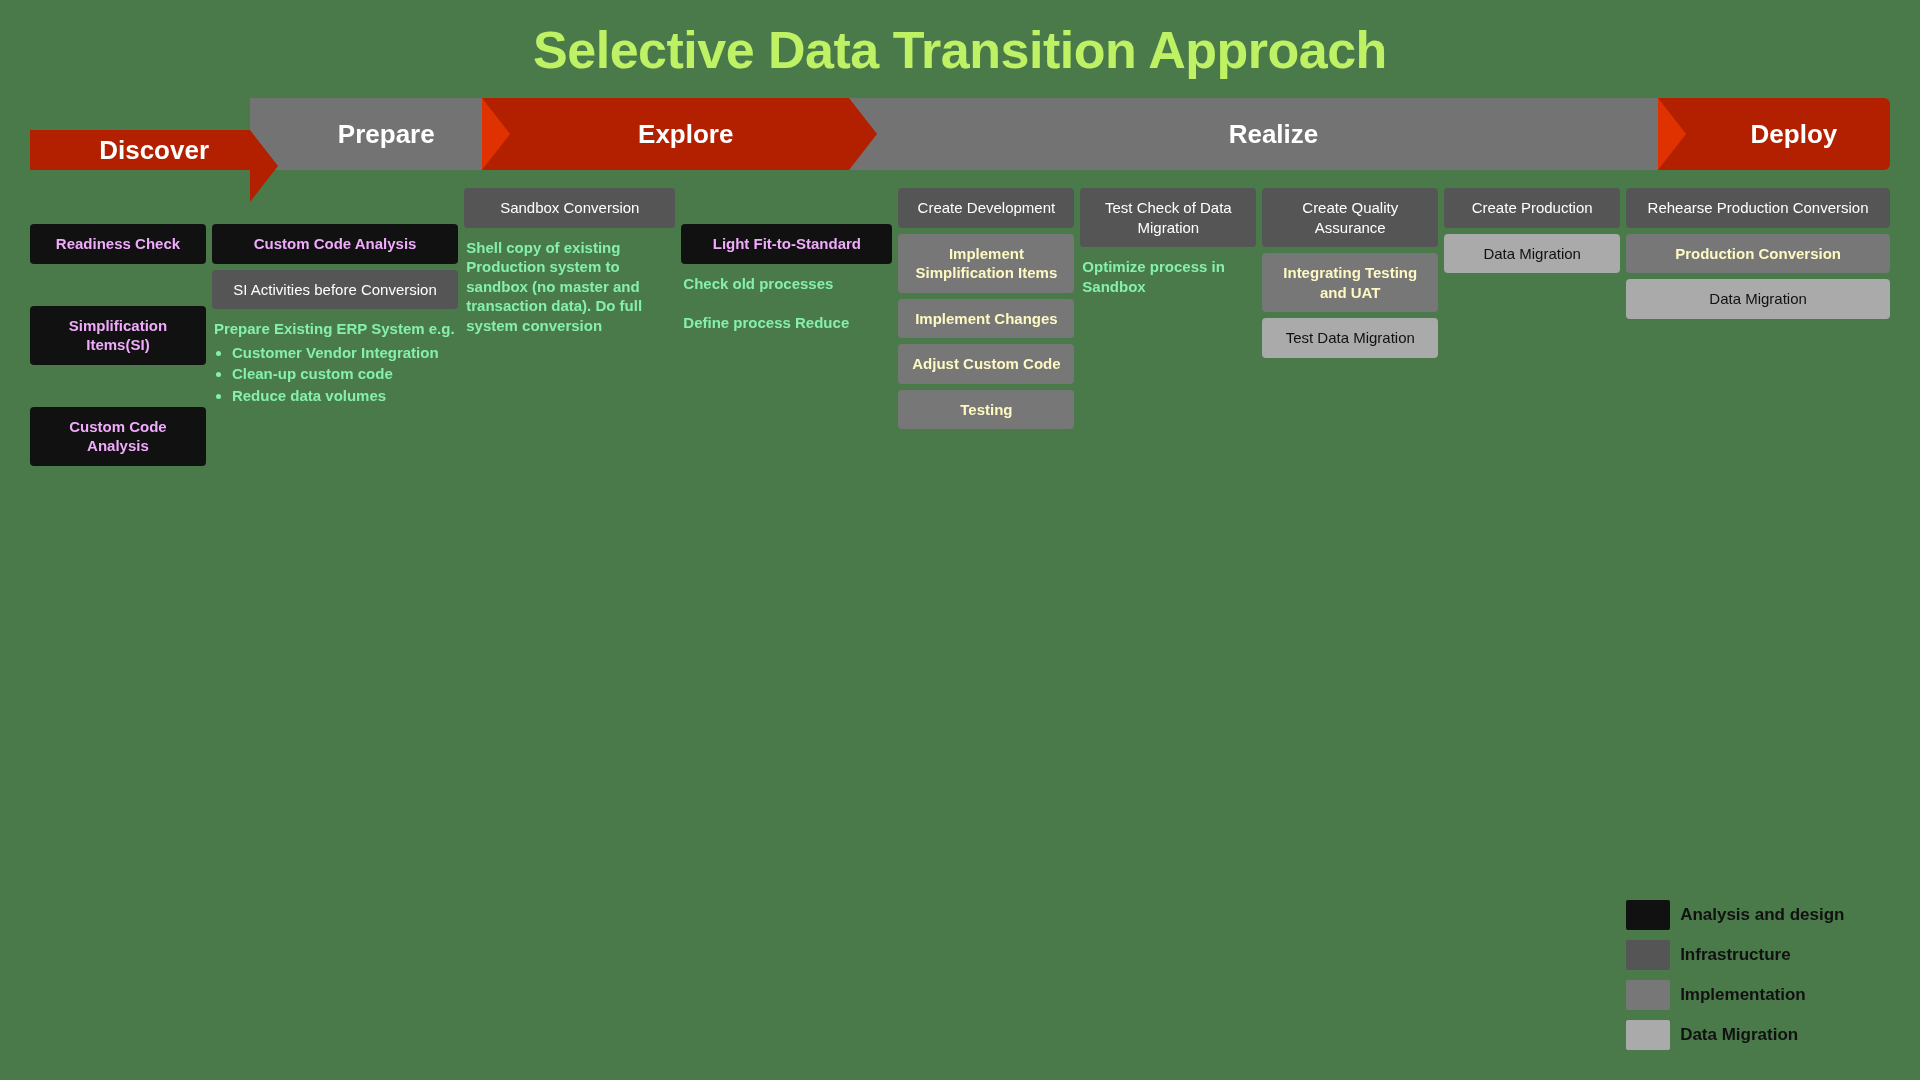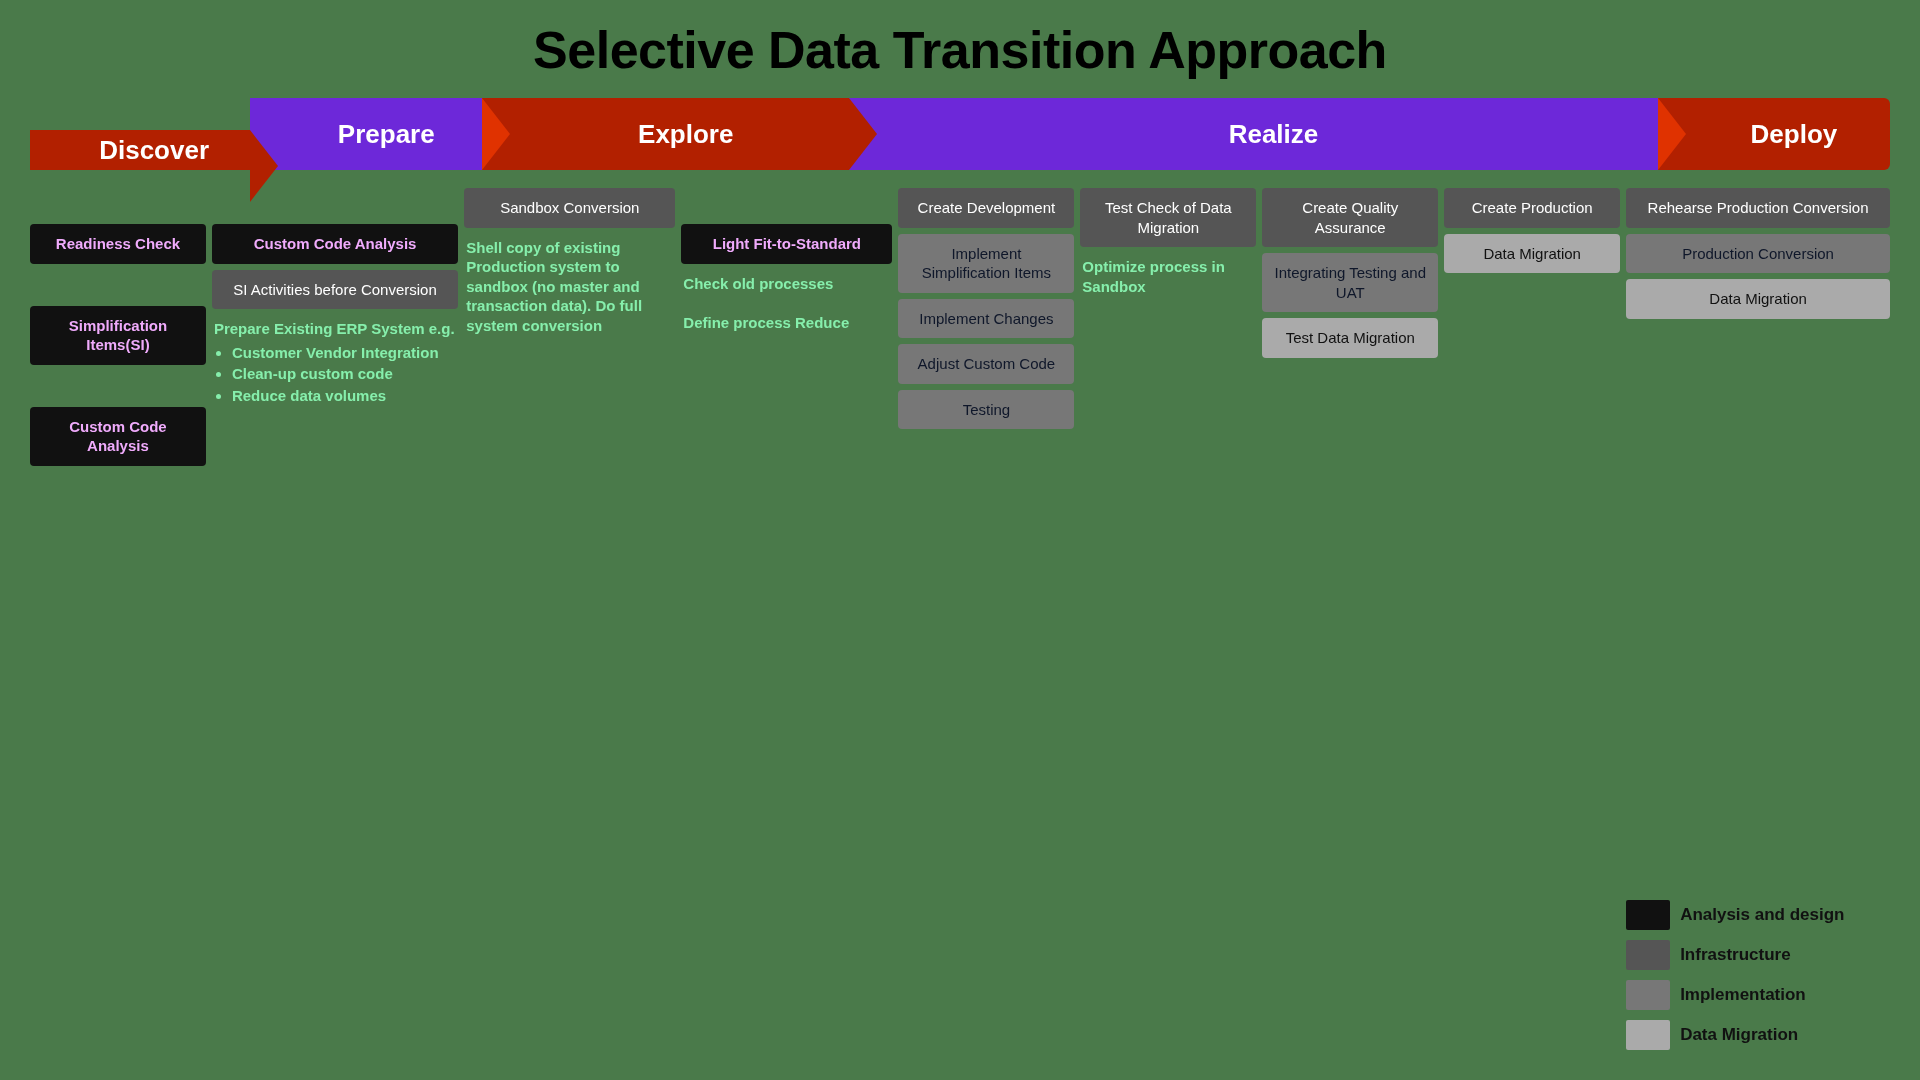--- a/index.html
+++ b/index.html
@@ -11,21 +11,21 @@
       overflow: hidden;
       display: flex;
       flex-direction: column;
       align-items: center;
       padding: 20px 30px;
     }
 
     .main-title {
       font-size: 52px;
       font-weight: 900;
-      color: #000000;
+      color: #bef264;
       margin-bottom: 18px;
       text-align: center;
       letter-spacing: -0.5px;
     }
 
     
     .banner {
       display: flex;
       width: 100%;
       height: 72px;
@@ -38,21 +38,21 @@
       align-items: center;
       justify-content: center;
       font-weight: 900;
       font-size: 26px;
       color: #fff;
       position: relative;
       flex: 1;
     }
 
     .banner-item.dark { background: #b22000; }
-    .banner-item.bright { background: #6d28d9; }
+    .banner-item.bright { background: #737373; }
 
     
     .banner-item::after {
       content: '';
       position: absolute;
       right: -28px;
       top: 0;
       width: 0;
       height: 0;
       border-top: 36px solid transparent;
@@ -105,22 +105,22 @@
     }
 
     .box.darkgray {
       background: #555555;
       color: #ffffff;
       font-weight: 500;
     }
 
     .box.medgray {
       background: #777777;
-      color: #0f172a;
-      font-weight: 400;
+      color: #fef9c3;
+      font-weight: 700;
     }
 
     .box.lightgray {
       background: #aaaaaa;
       color: #111111;
       font-weight: 500;
     }
 
     .box.text-only {
       background: transparent;

